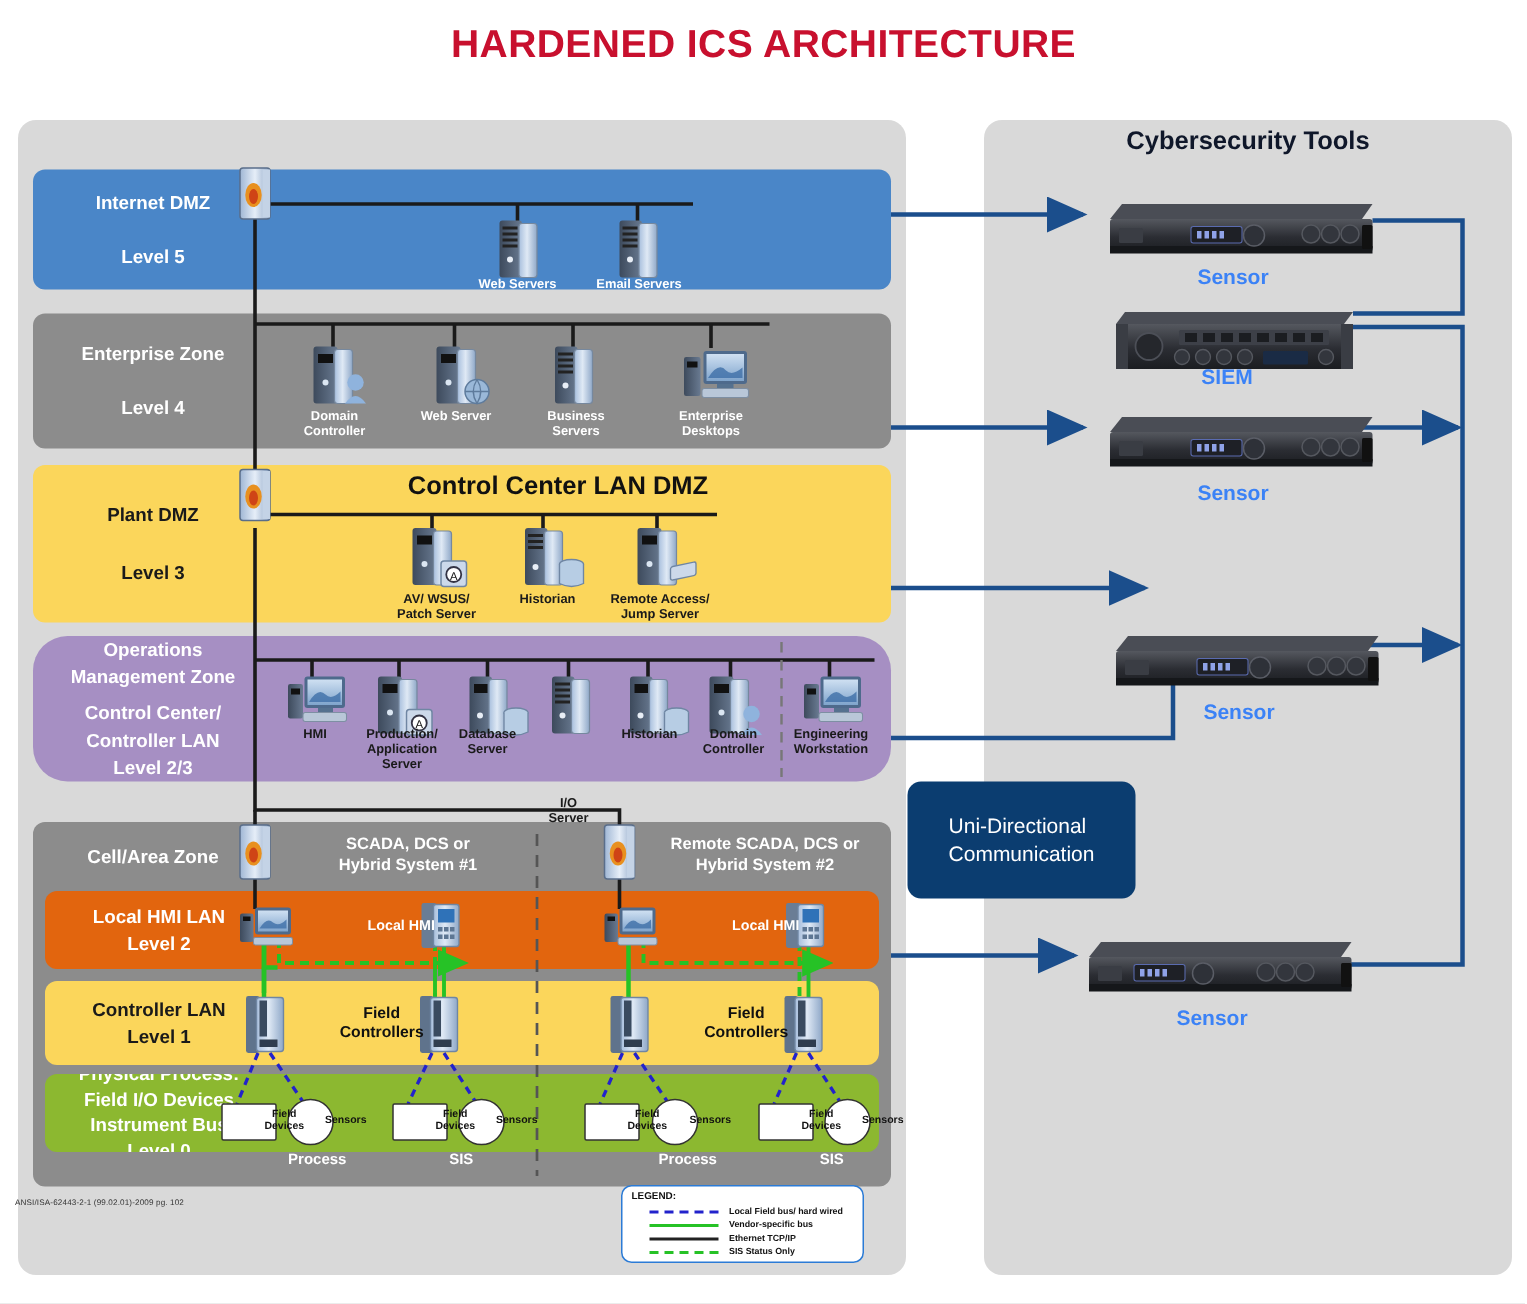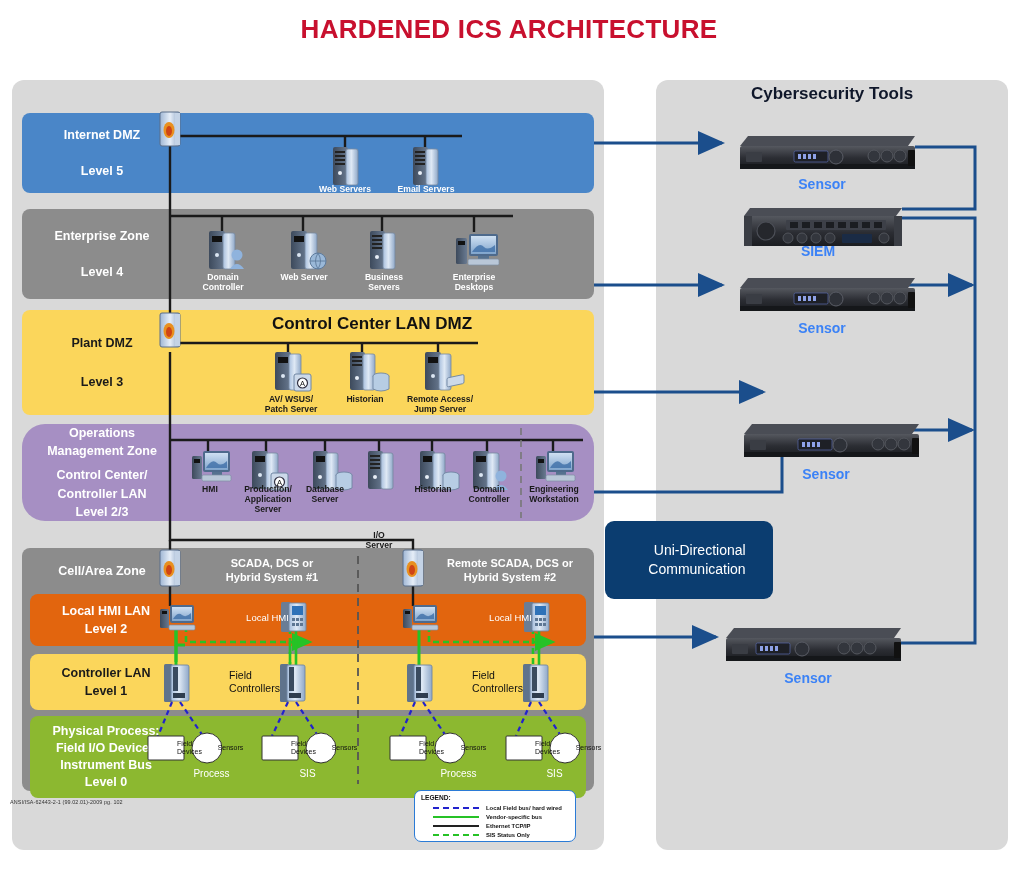--- a/index.html
+++ b/index.html
@@ -57,22 +57,22 @@
     display:flex;flex-direction:column;align-items:center;
     width:74px;margin-left:-37px;
   }
   .node .cap{
     font-size:8.6px;font-weight:bold;line-height:1.18;text-align:center;
     margin-top:2px;
   }
   .cap-w{color:#ffffff;}
   .cap-d{color:#1a1a1a;}
   .inline-lab{
-    position:absolute;font-size:9.5px;font-weight:normal;
-    transform:translate(-50%,-50%);text-align:left;line-height:1.2;padding-left:47px;
+    position:absolute;font-size:9.5px;font-weight:bold;
+    transform:translate(-50%,-50%);text-align:center;line-height:1.2;padding-left:47px;
   }
   .lab-w{color:#fff;} .lab-d{color:#111;}
 
   .hdr-lab{
     position:absolute;font-size:17px;font-weight:bold;color:#111;
     transform:translateX(-50%);text-align:center;line-height:1.3;
   }
   .hdr-lab-w{color:#fff;}
 
   
@@ -92,21 +92,21 @@
 
   #citation{
     position:absolute;left:10px;top:799px;
     font-size:5.4px;color:#333;letter-spacing:.1px;
   }
   
   #unibox{
     position:absolute;left:605px;top:521px;width:152px;height:78px;
     background:#0B3D70;border-radius:9px;
     display:flex;align-items:center;justify-content:center;
-    color:#fff;font-size:14px;line-height:1.35;text-align:right;padding-left:16px;
+    color:#fff;font-size:14px;line-height:1.35;text-align:left;
   }
   
   .appl{position:absolute;transform:translate(-50%,-50%);}
   .appl .alab{
     position:absolute;left:50%;transform:translateX(-50%);
     font-size:14px;font-weight:bold;color:#3b82f6;white-space:nowrap;
   }
 </style>
 </head>
 <body>
@@ -163,21 +163,21 @@
   </div>
 </div>
 
 <div class="zone z-yellow2" id="z-ctrl" style="left:30px;top:654px;width:556px;height:56px;">
   <div class="zlabel dark-lab" style="width:152px;">
     <div>Controller LAN</div>
     <div>Level 1</div>
   </div>
 </div>
 
-<div class="zone z-green" id="z-phys" style="left:30px;top:716px;width:556px;height:82px;">
+<div class="zone z-green" id="z-phys" style="left:30px;top:716px;width:556px;height:52px;">
   <div class="zlabel white-lab" style="width:152px;line-height:1.35;">
     <div>Physical Process:</div>
     <div>Field I/O Devices</div>
     <div>Instrument Bus</div>
     <div>Level 0</div>
   </div>
 </div>
 
 <svg class="overlay" width="1018" height="869">
   <defs>

